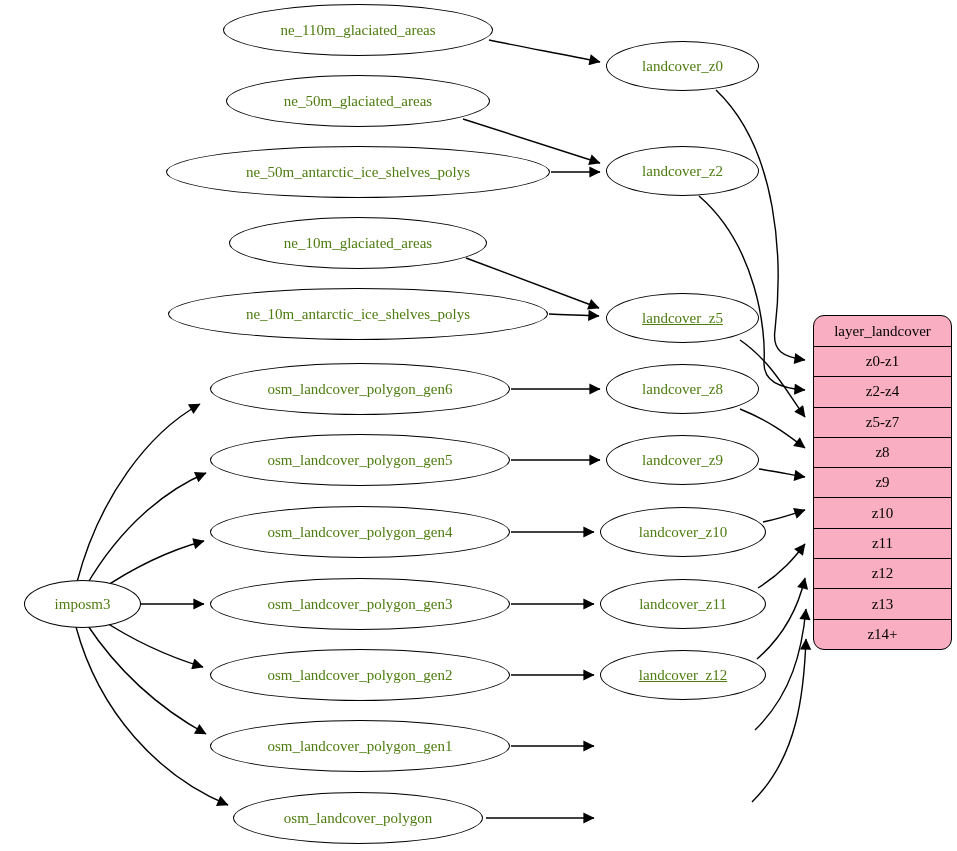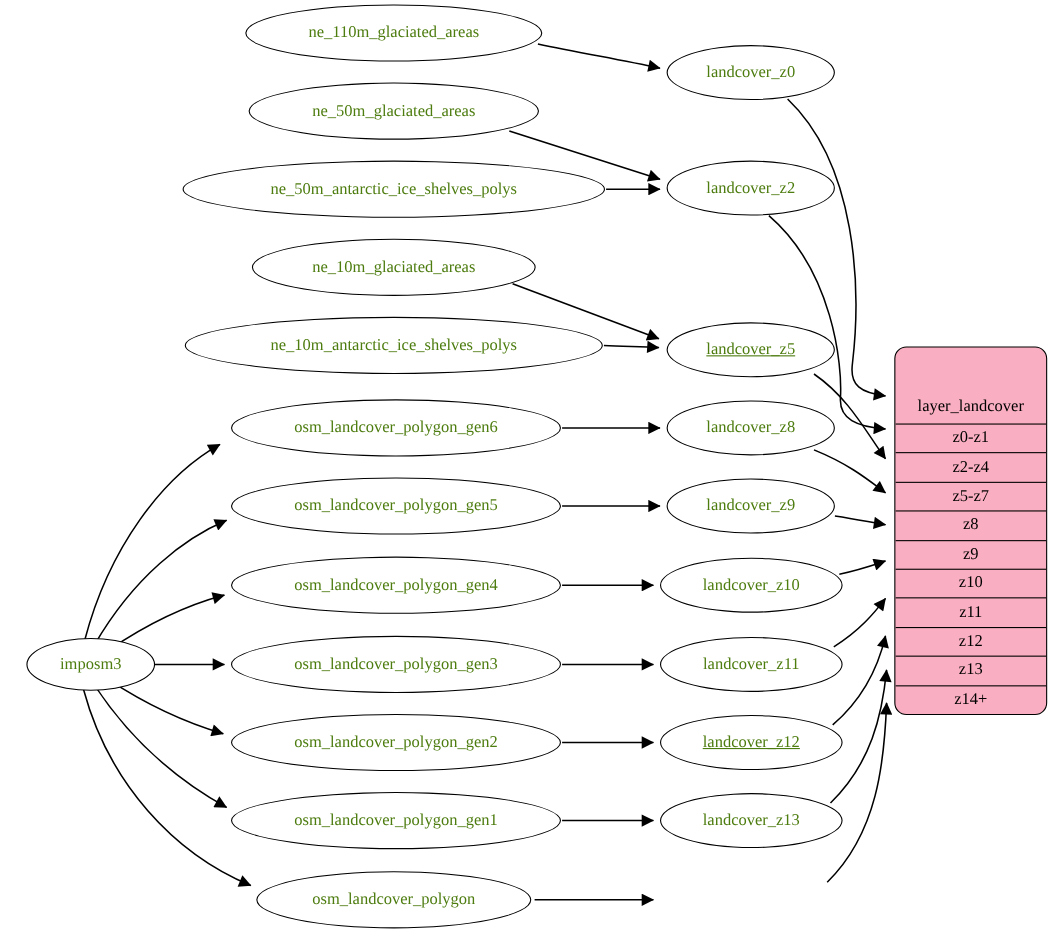--- a/index.html
+++ b/index.html
@@ -32,21 +32,21 @@
     background:var(--table-fill);
     border:1.6px solid var(--stroke);
     border-radius:11px;
     box-sizing:border-box;
     display:flex;flex-direction:column;
     font-size:15px;color:#000;
     overflow:hidden;
   }
   .record .t-header{
     height:30px;flex:0 0 30px;
-    display:flex;align-items:center;justify-content:center;margin-top:39px;
+    display:flex;align-items:center;justify-content:center;
   }
   .record .t-row{
     flex:1 1 auto;
     border-top:1.2px solid var(--stroke);
     display:flex;align-items:center;justify-content:center;
   }
 </style>
 </head>
 <body>
 
@@ -110,21 +110,20 @@
   <div class="ellipse" style="left:233px;top:792px;width:250px;height:52px;">osm_landcover_polygon</div>
 
   <div class="ellipse" style="left:606px;top:41px;width:153px;height:50px;">landcover_z0</div>
   <div class="ellipse" style="left:606px;top:146px;width:153px;height:50px;">landcover_z2</div>
   <div class="ellipse" style="left:606px;top:293px;width:153px;height:50px;text-decoration:underline;">landcover_z5</div>
   <div class="ellipse" style="left:606px;top:364px;width:153px;height:50px;">landcover_z8</div>
   <div class="ellipse" style="left:606px;top:435px;width:153px;height:50px;">landcover_z9</div>
   <div class="ellipse" style="left:600px;top:507px;width:166px;height:50px;">landcover_z10</div>
   <div class="ellipse" style="left:600px;top:579px;width:166px;height:50px;">landcover_z11</div>
   <div class="ellipse" style="left:600px;top:650px;width:166px;height:50px;text-decoration:underline;">landcover_z12</div>
-  <div class="ellipse" style="left:600px;top:721px;width:166px;height:50px;">landcover_z13</div>
 
   <div class="record">
     <div class="t-header">layer_landcover</div>
     <div class="t-row">z0-z1</div>
     <div class="t-row">z2-z4</div>
     <div class="t-row">z5-z7</div>
     <div class="t-row">z8</div>
     <div class="t-row">z9</div>
     <div class="t-row">z10</div>
     <div class="t-row">z11</div>

